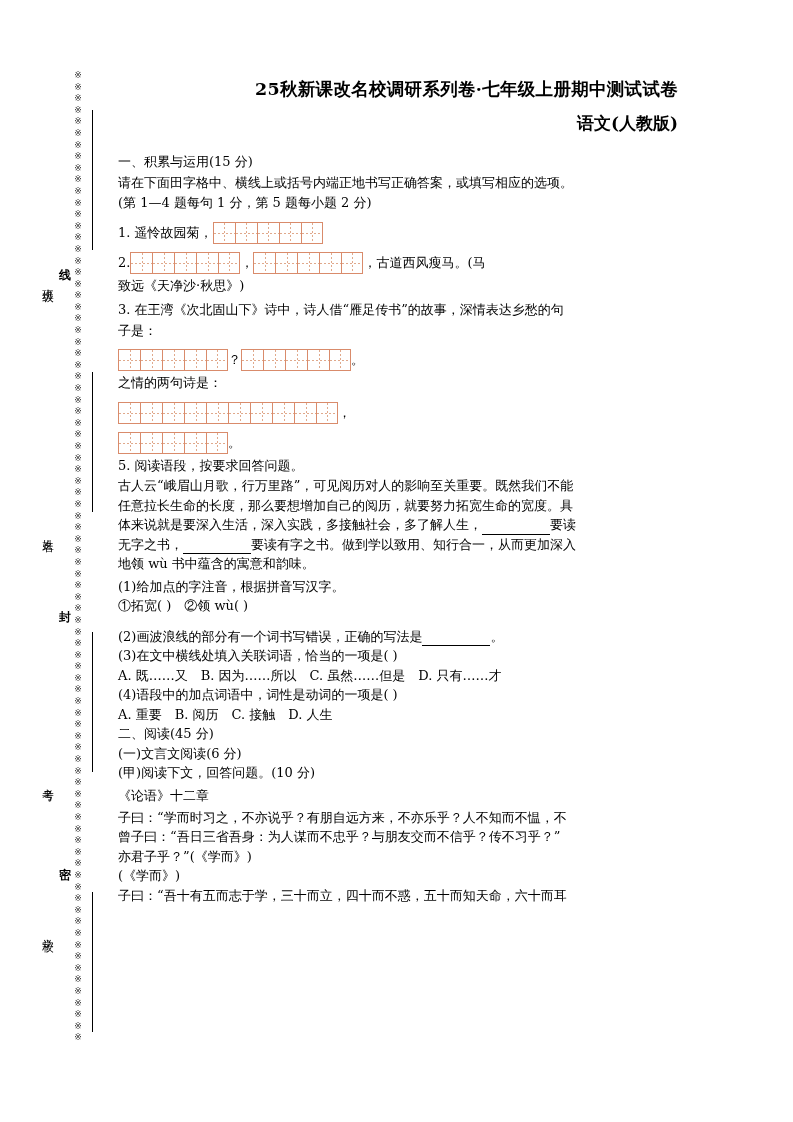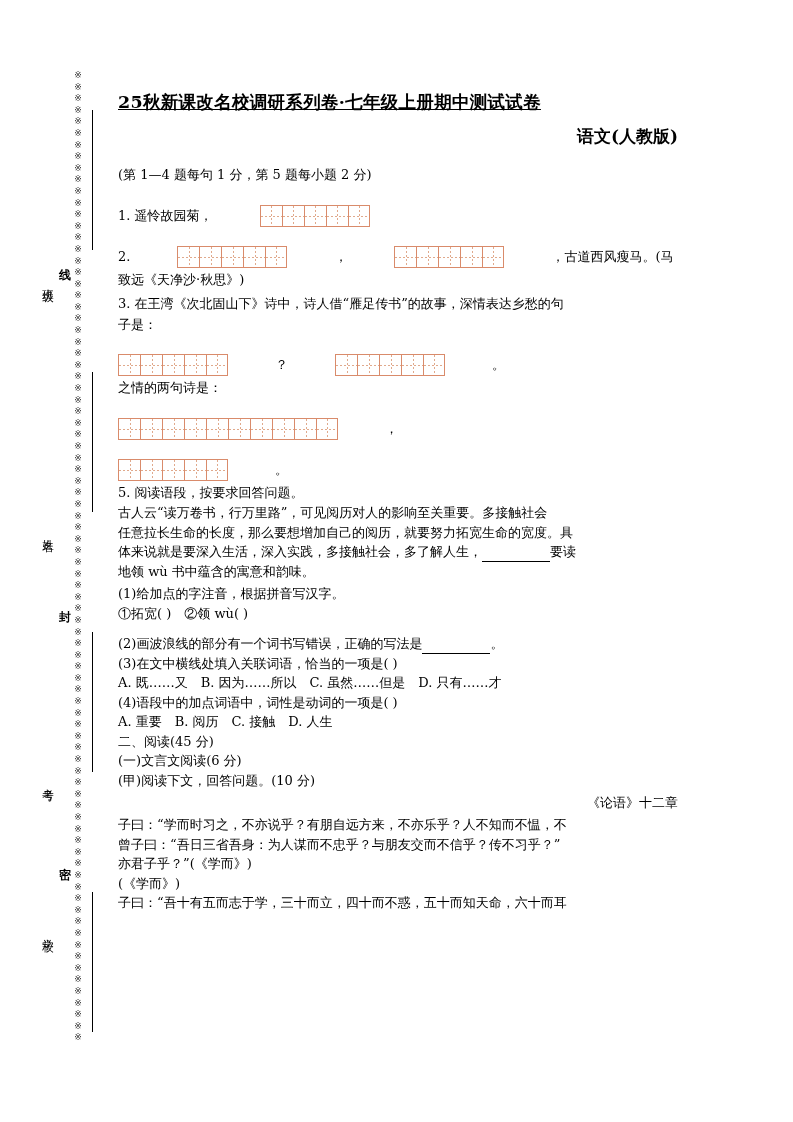--- a/index.html
+++ b/index.html
@@ -94,25 +94,24 @@
     position: absolute;
     left: 118px;
     top: 74px;
     width: 560px;
   }
 
   .doc-title {
     font-family: "DejaVu Serif", "Liberation Serif", serif;
     font-weight: bold;
     font-size: 17.5px;
-    text-align: left;
+    text-align: right;
     line-height: 30px;
-    margin: 13px 0 2px 0;
+    margin: 0 0 2px 0;
     letter-spacing: 0.3px;
-    text-decoration: underline;
   }
   .doc-subtitle {
     font-family: "DejaVu Serif", "Liberation Serif", serif;
     font-weight: bold;
     font-size: 17px;
     text-align: right;
     line-height: 30px;
     margin: 4px 0 14px 0;
   }
 
@@ -125,22 +124,21 @@
   }
   .tight { line-height: 19.5px; }
 
   .row {
     display: flex;
     align-items: center;
     flex-wrap: wrap;
     font-family: "DejaVu Serif", "Liberation Serif", serif;
     font-size: 13px;
     line-height: 20px;
-    margin: 19px 0 2px 0;
-    gap: 47px;
+    margin: 8px 0 2px 0;
   }
   .row > span { white-space: nowrap; }
 
   
   .tzg {
     display: inline-flex;
     vertical-align: middle;
   }
   .tzg .cell {
     width: 22px;
@@ -172,21 +170,21 @@
   }
 
   .blank-line {
     display: inline-block;
     border-bottom: 1px solid #000;
     height: 13px;
     vertical-align: bottom;
   }
 
   .center-line {
-    text-align: right;
+    text-align: left;
     font-family: "DejaVu Serif", "Liberation Serif", serif;
     font-size: 13px;
     line-height: 21px;
     margin: 2px 0;
   }
 </style>
 </head>
 <body>
 
 <div class="page">
@@ -290,20 +288,22 @@
     <div class="seal-word w1">线</div>
     <div class="seal-word w2">封</div>
     <div class="seal-word w3">密</div>
   </div>
 
   <div class="content">
 
     <div class="doc-title">25秋新课改名校调研系列卷·七年级上册期中测试试卷</div>
     <div class="doc-subtitle">语文(人教版)</div>
 
+    <div class="para">一、积累与运用(15 分)</div>
+    <div class="para">请在下面田字格中、横线上或括号内端正地书写正确答案，或填写相应的选项。</div>
     <div class="para">(第 1—4 题每句 1 分，第 5 题每小题 2 分)</div>
 
     <div class="row">
       <span>1. 遥怜故园菊，</span>
       <span class="tzg">
         <span class="cell"></span>
           <span class="cell"></span>
           <span class="cell"></span>
           <span class="cell"></span>
           <span class="cell"></span>
@@ -373,24 +373,27 @@
         <span class="cell"></span>
           <span class="cell"></span>
           <span class="cell"></span>
           <span class="cell"></span>
           <span class="cell"></span>
       </span>
       <span>。</span>
     </div>
 
     <div class="para" style="">5. 阅读语段，按要求回答问题。</div>
-    <div class="para tight">古人云“读万卷书，行万里路”，可见阅历对人的影响至关重要。多接触社会</div>
+    <div class="para tight">古人云“峨眉山月歌，行万里路”，可见阅历对人的影响至关重要。既然我们不能</div>
     <div class="para tight">任意拉长生命的长度，那么要想增加自己的阅历，就要努力拓宽生命的宽度。具</div>
     <div class="para tight">
       <span>体来说就是要深入生活，深入实践，多接触社会，多了解人生，</span><span class="blank-line" style="width:68px"></span><span>要读</span>
+    </div>
+    <div class="para tight">
+      <span>无字之书，</span><span class="blank-line" style="width:68px"></span><span>要读有字之书。做到学以致用、知行合一，从而更加深入</span>
     </div>
     <div class="para tight">地领 wù 书中蕴含的寓意和韵味。</div>
 
     <div class="para tight" style="margin-top:3px">(1)给加点的字注音，根据拼音写汉字。</div>
     <div class="para tight">①拓宽(  )　②领 wù(  )</div>
 
     <div class="para tight" style="margin-top:11px">
       <span>(2)画波浪线的部分有一个词书写错误，正确的写法是</span><span class="blank-line" style="width:68px"></span><span>。</span>
     </div>
     <div class="para tight">(3)在文中横线处填入关联词语，恰当的一项是(  )</div>

